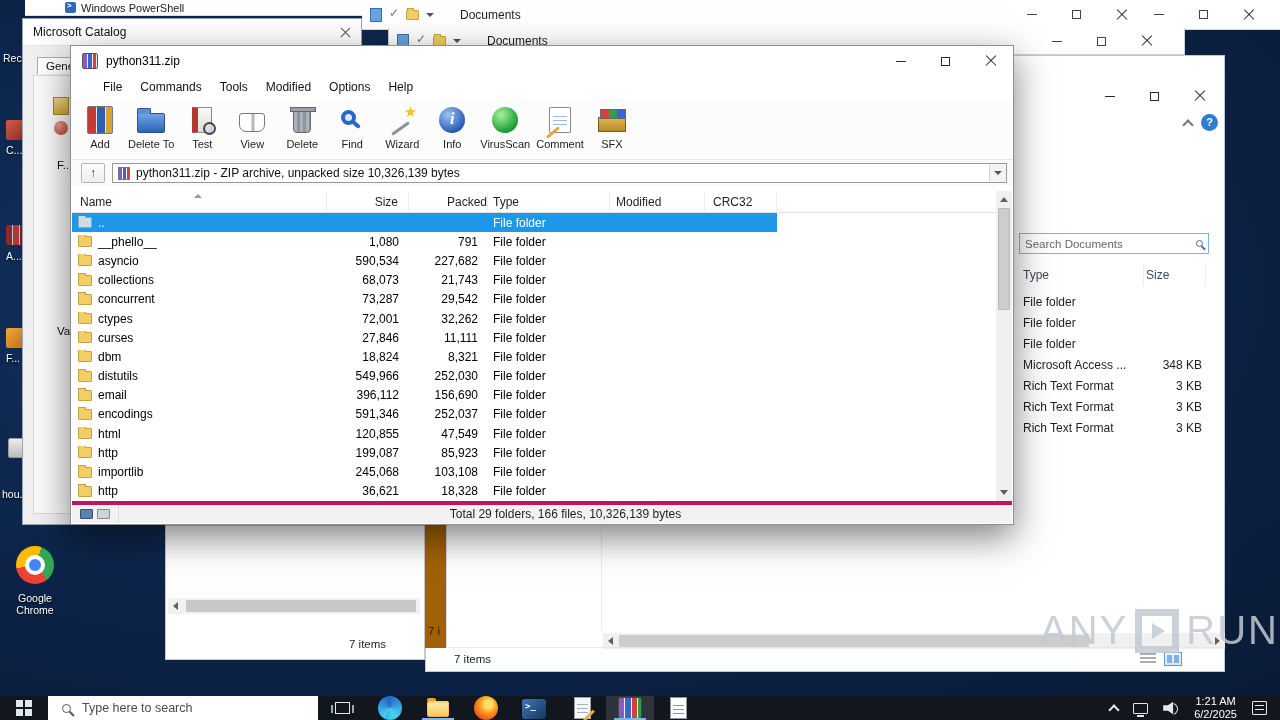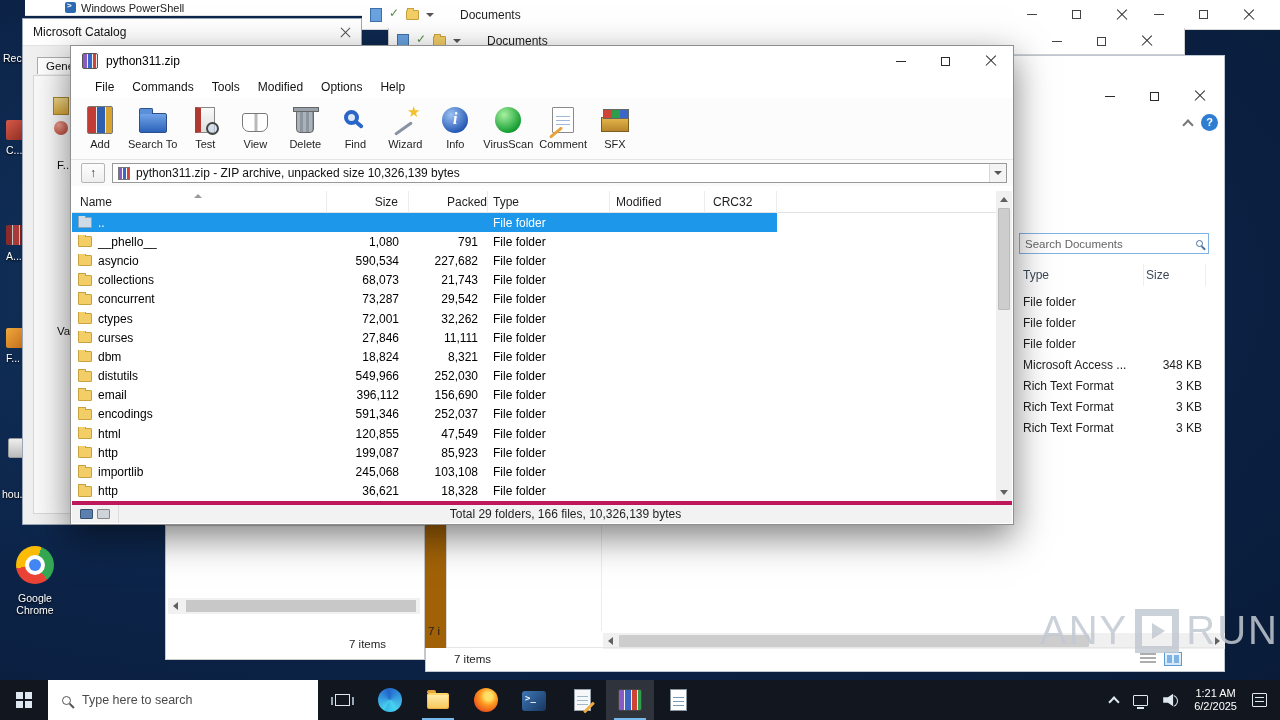--- a/index.html
+++ b/index.html
@@ -100,21 +100,21 @@
 .we-status{position:absolute;left:183px;top:112px;font-size:11.5px;color:#1e1e1e}
 .edge-strip{left:425px;top:525px;width:22px;height:123px;background:#a16207;border-right:1px solid #d8d8d8;z-index:6;overflow:hidden}
 .edge-strip .txt{position:absolute;left:3px;top:100px;font-size:11.5px;color:#1e1e1e;white-space:nowrap}
 
 
 .winrar{left:70px;top:45px;width:944px;height:480px;background:#fff;border:1px solid #8f8f8f;box-shadow:0 12px 34px rgba(0,0,0,.5);z-index:10}
 .wr-title{position:absolute;top:0;left:0;right:0;height:30px;display:flex;align-items:center;gap:8px;padding-left:11px;background:#fff}
 .wr-appicon{width:16px;height:16px;border-radius:2px;border:1px solid #555;background:linear-gradient(90deg,#8a5bc4 0 4px,#eee 4px 5px,#3a66c8 5px 9px,#eee 9px 10px,#cf4436 10px 13px,#eee 13px 14px,#2f9e4a 14px 16px)}
 .wr-title-text{font-size:12px;color:#000}
 .wr-ctls{margin-left:auto;display:flex;height:100%}
-.wr-menu{position:absolute;top:30px;left:4px;right:0;height:22px;display:flex;align-items:flex-start;padding-left:11px;background:#fff}
+.wr-menu{position:absolute;top:30px;left:12px;right:0;height:22px;display:flex;align-items:flex-start;padding-left:11px;background:#fff}
 .wr-menu-item{padding:0 9px;font-size:12px;color:#111;height:22px;line-height:22px}
 .wr-tools{position:absolute;top:52px;left:0;right:0;height:62px;background:#fcfcfc;border-bottom:1px solid #e6e6e6;display:flex;padding:3px 0 0 4px}
 .wr-tool{min-width:50px;padding:0 3px;display:flex;flex-direction:column;align-items:center}
 .tbi{height:37px;display:flex;align-items:center;justify-content:center}
 .tb-label{font-size:11px;color:#1e1e1e;white-space:nowrap}
 .wr-addr{position:absolute;left:0;top:114px;width:100%;height:26px;background:#fafafa;display:flex;align-items:center;gap:7px;padding:0 6px 0 10px}
 .up-btn{width:24px;height:20px;border:1px solid #b5b5b5;border-radius:2px;background:linear-gradient(#fdfdfd,#eee);display:flex;align-items:center;justify-content:center;flex:none}
 .up-btn::before{content:"\2191";font-size:12px;color:#333}
 .combo{flex:1;height:20px;border:1px solid #999;background:#fff;display:flex;align-items:center;gap:6px;padding-left:5px;font-size:12px;color:#111;white-space:nowrap;overflow:hidden}
 .wr-mini{width:12px;height:13px;border:1px solid #777;flex:none;background:linear-gradient(90deg,#8a5bc4 0 3px,#fff 3px 4px,#3a66c8 4px 7px,#fff 7px 8px,#cf4436 8px 12px)}
@@ -177,21 +177,21 @@
 .ic-sfx{width:28px;height:15px;margin-top:10px;background:linear-gradient(#e5b54b,#b8872c);border:1px solid #7d5d1d}
 .ic-sfx::before{content:"";position:absolute;top:-9px;left:1px;width:24px;height:8px;background:linear-gradient(90deg,#cf4436 0 8px,#2f9e4a 8px 16px,#3a66c8 16px 24px);border:1px solid #666}
 
 
 .wm{left:1040px;top:608px;display:flex;align-items:center;gap:7px;z-index:12;color:#c3c9d2;opacity:.85}
 .wm-txt{font-size:40px;font-weight:normal;letter-spacing:2px}
 .wm-logo{width:44px;height:44px;border:7px solid #c3c9d2;display:flex;align-items:center;justify-content:center}
 .wm-play{width:0;height:0;border-left:13px solid #c3c9d2;border-top:8px solid transparent;border-bottom:8px solid transparent;margin-left:3px}
 
 
-.taskbar{position:absolute;left:0;bottom:0;width:1280px;height:40px;background:#11161f;display:flex;align-items:stretch;z-index:20}
+.taskbar{position:absolute;left:0;bottom:0;width:1280px;height:24px;background:#11161f;display:flex;align-items:stretch;z-index:20}
 .tb-btn{width:48px;display:flex;align-items:center;justify-content:center;position:relative;flex:none}
 .tb-btn.start{width:48px}
 .win-logo{width:16px;height:16px;background:
  linear-gradient(#dfe7f0,#dfe7f0) 0 0/7px 7px no-repeat,
  linear-gradient(#dfe7f0,#dfe7f0) 9px 0/7px 7px no-repeat,
  linear-gradient(#dfe7f0,#dfe7f0) 0 9px/7px 7px no-repeat,
  linear-gradient(#dfe7f0,#dfe7f0) 9px 9px/7px 7px no-repeat}
 .tb-search{width:270px;background:#fff;display:flex;align-items:center;padding-left:14px;font-size:12.5px;color:#4a4a4a;flex:none}
 .mag{width:9px;height:9px;border:1.5px solid #555;border-radius:50%;position:relative;margin-right:11px;flex:none}
 .mag::after{content:"";position:absolute;width:6px;height:1.5px;background:#555;transform:rotate(45deg);right:-5px;bottom:-3px}
@@ -420,21 +420,21 @@
       <div class="wr-tool">
         <div class="tbi">
           <span class="ic ic-add"></span>
         </div>
         <div class="tb-label">Add</div>
       </div>
       <div class="wr-tool">
         <div class="tbi">
           <span class="ic ic-extract"></span>
         </div>
-        <div class="tb-label">Search To</div>
+        <div class="tb-label">Delete To</div>
       </div>
       <div class="wr-tool">
         <div class="tbi">
           <span class="ic ic-test"></span>
         </div>
         <div class="tb-label">Test</div>
       </div>
       <div class="wr-tool">
         <div class="tbi">
           <span class="ic ic-view"></span>

